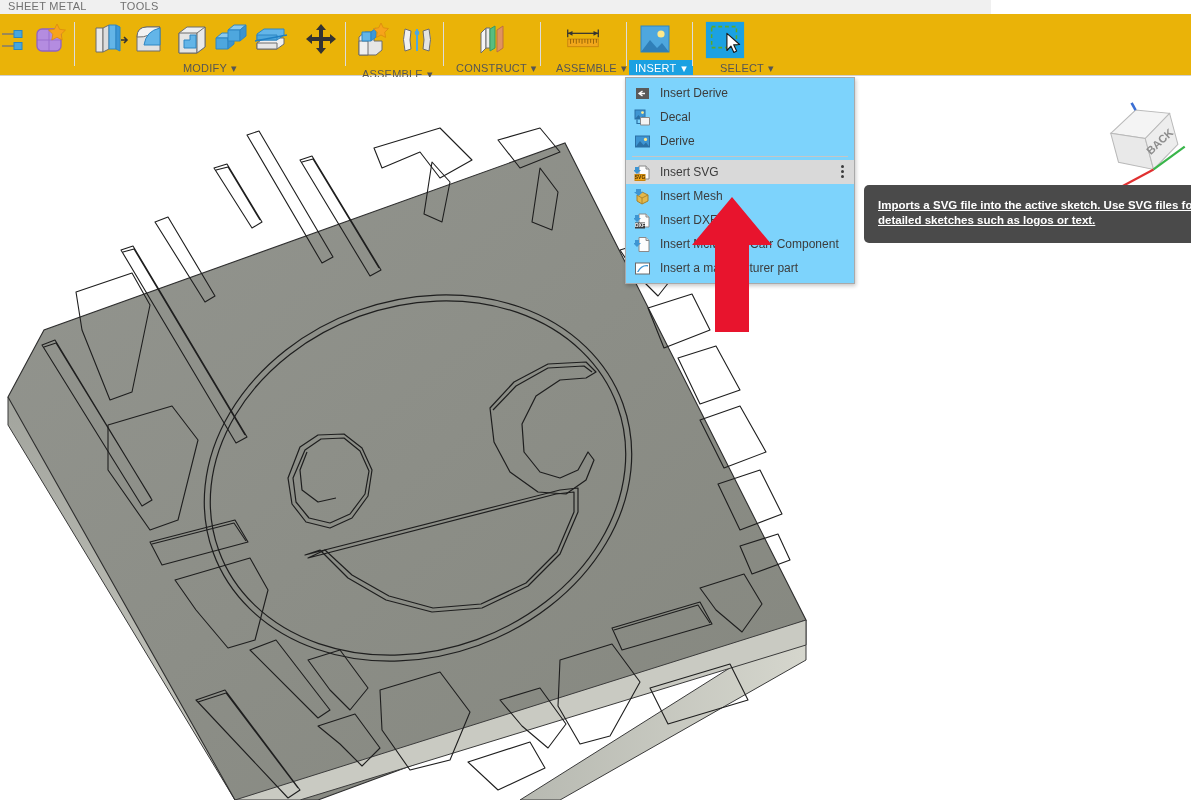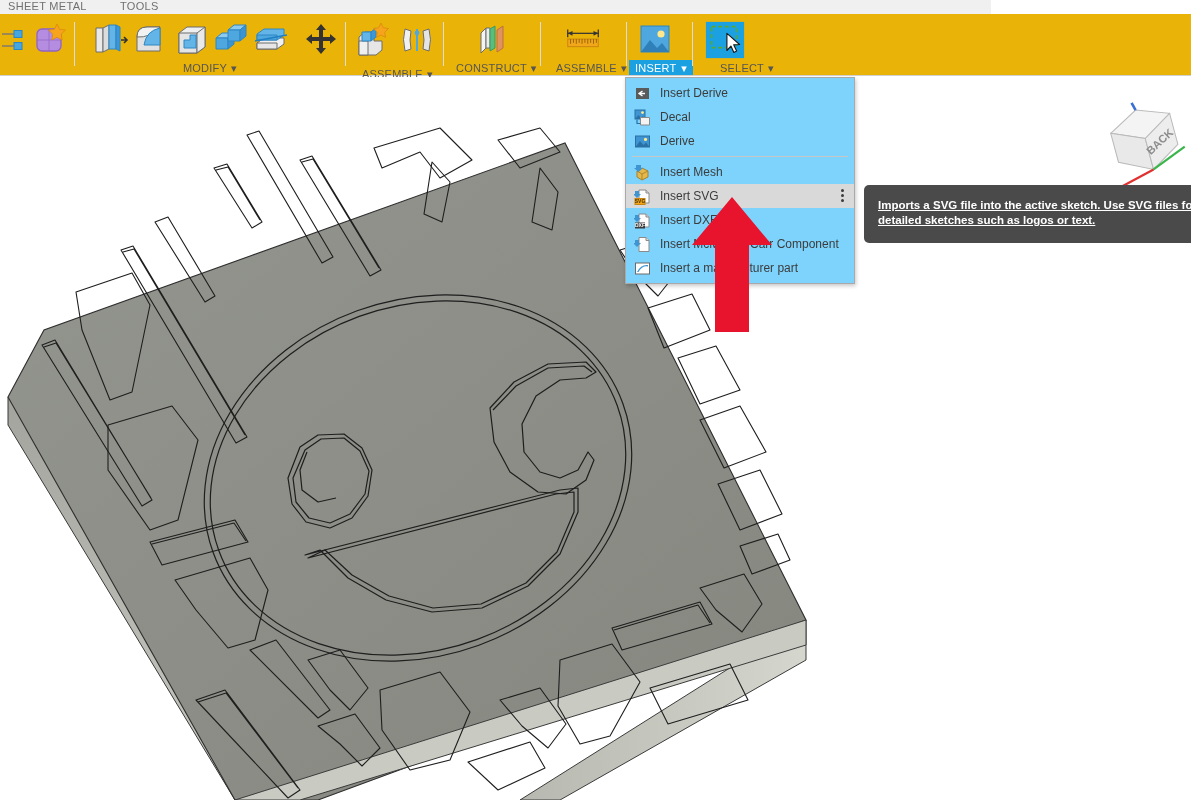--- a/index.html
+++ b/index.html
@@ -404,31 +404,20 @@
           <rect x="1.5" y="3" width="14" height="11" fill="#3e95d2" stroke="#2a70a5"></rect>
           <circle cx="11.5" cy="6.4" r="1.6" fill="#ffe98a"></circle>
           <path d="M1.5 14 l4.5 -6 3.5 4 2.5 -2.5 3.5 4.5 z" fill="#2a70a5"></path>
         </svg>
       </span>
       <span>Derive</span>
     </div>
 
     <div class="msep"></div>
 
-    <div class="mitem">
-      <span class="mico">
-        <svg width="17" height="17" viewBox="0 0 17 17">
-          <path d="M3 7 l5 -3 6 3 v6 l-6 3 -5 -3 z" fill="#e4b84a" stroke="#a8812a"></path>
-          <path d="M3 7 l5 3 6 -3 M8 10 v6" stroke="#a8812a" stroke-width=".9" fill="none"></path>
-          <path d="M2 1 h5 v3 h2 l-4.5 4 -4.5 -4 h2 z" fill="#3e95d2"></path>
-        </svg>
-      </span>
-      <span>Insert Mesh</span>
-    </div>
-
     <div class="mitem highlight">
       <span class="mico">
         <svg width="17" height="17" viewBox="0 0 17 17">
           <path d="M5 2 h7 l3 3 v10 h-10 z" fill="#fdfdfd" stroke="#8a8a8a"></path>
           <path d="M12 2 v3 h3" fill="#dcdcdc" stroke="#8a8a8a"></path>
           <path d="M1 3 h4 v3 h2 l-4 4 -4 -4 h2 z" fill="#3e95d2"></path>
           <rect x="1" y="10.5" width="10" height="6" fill="#f2a71b" stroke="#c9850c"></rect>
           <text x="6" y="15.4" font-family="Liberation Sans, sans-serif" font-size="5" font-weight="bold" fill="#4a3100" text-anchor="middle">SVG</text>
         </svg>
       </span>
@@ -436,20 +425,31 @@
       <span class="dots">
         <i></i>
           <i></i>
           <i></i>
       </span>
     </div>
 
     <div class="mitem">
       <span class="mico">
         <svg width="17" height="17" viewBox="0 0 17 17">
+          <path d="M3 7 l5 -3 6 3 v6 l-6 3 -5 -3 z" fill="#e4b84a" stroke="#a8812a"></path>
+          <path d="M3 7 l5 3 6 -3 M8 10 v6" stroke="#a8812a" stroke-width=".9" fill="none"></path>
+          <path d="M2 1 h5 v3 h2 l-4.5 4 -4.5 -4 h2 z" fill="#3e95d2"></path>
+        </svg>
+      </span>
+      <span>Insert Mesh</span>
+    </div>
+
+    <div class="mitem">
+      <span class="mico">
+        <svg width="17" height="17" viewBox="0 0 17 17">
           <path d="M5 2 h7 l3 3 v10 h-10 z" fill="#fdfdfd" stroke="#8a8a8a"></path>
           <path d="M12 2 v3 h3" fill="#dcdcdc" stroke="#8a8a8a"></path>
           <path d="M1 3 h4 v3 h2 l-4 4 -4 -4 h2 z" fill="#3e95d2"></path>
           <rect x="1" y="10.5" width="10" height="6" fill="#3a3a3a"></rect>
           <text x="6" y="15.4" font-family="Liberation Sans, sans-serif" font-size="5" font-weight="bold" fill="#ffffff" text-anchor="middle">DXF</text>
         </svg>
       </span>
       <span>Insert DXF</span>
     </div>
 

